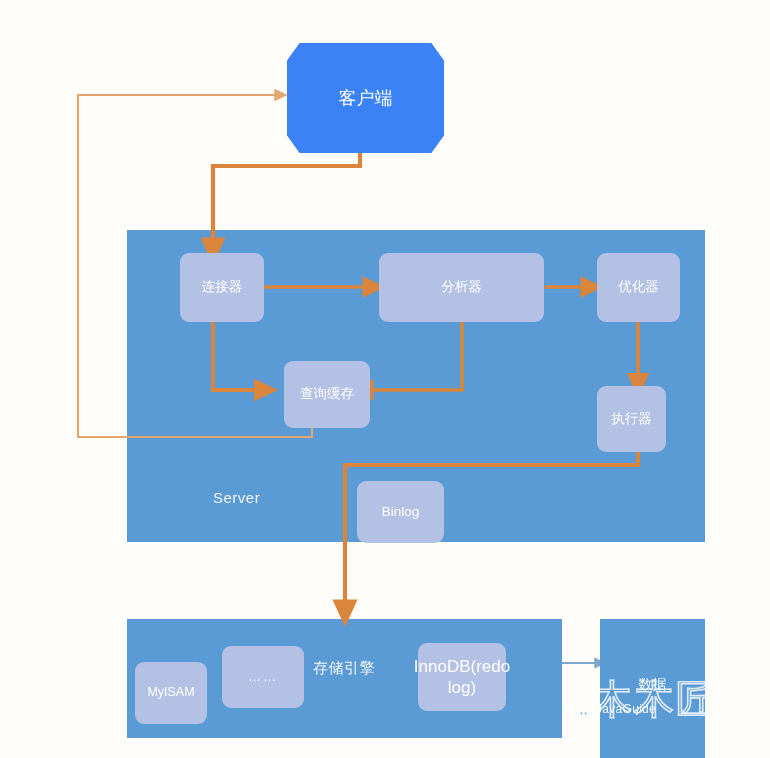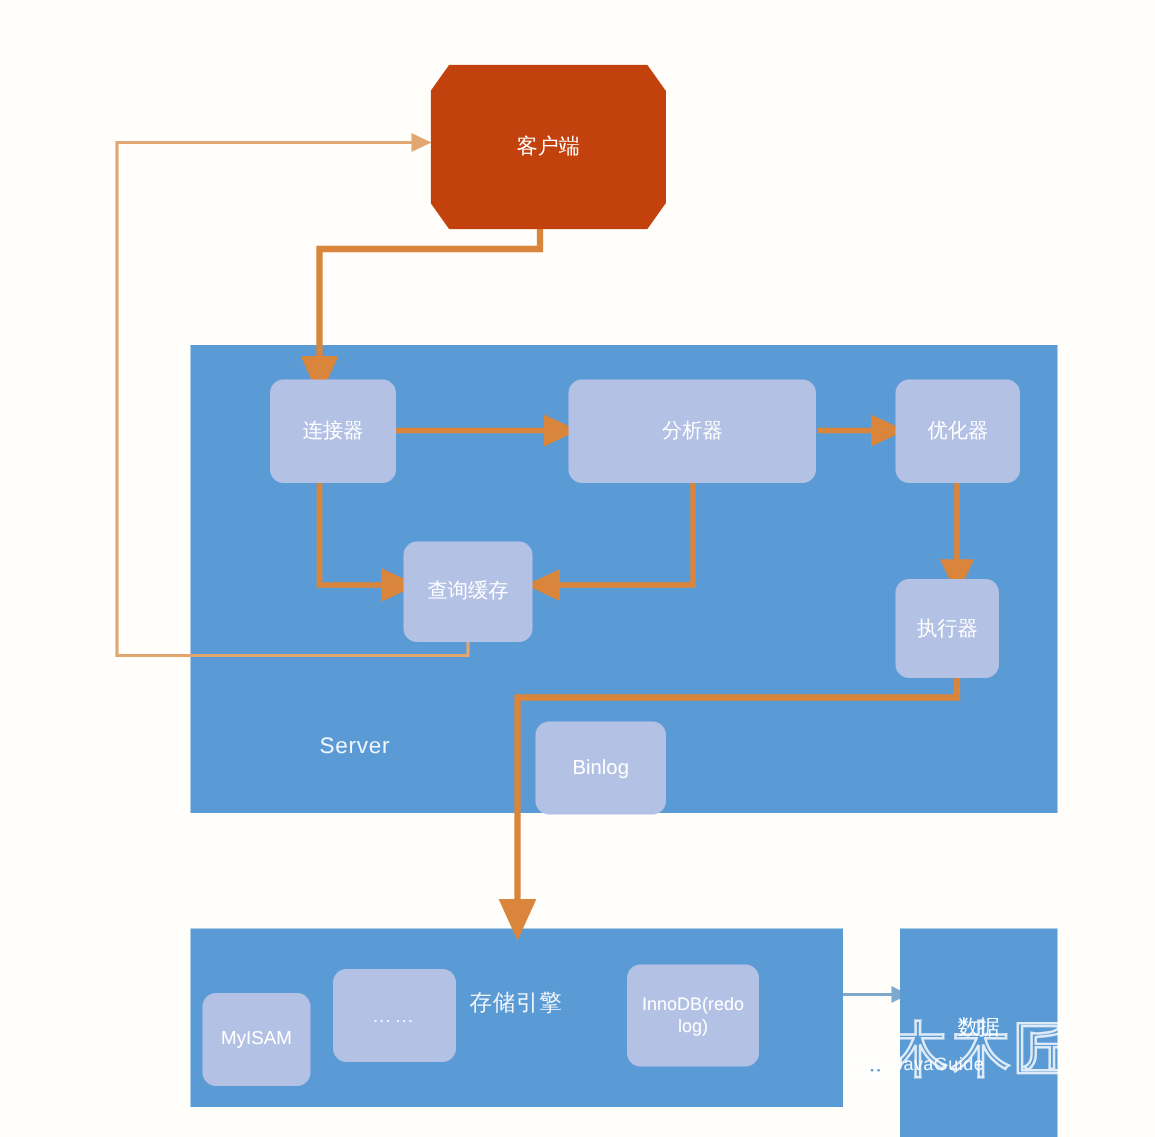--- a/index.html
+++ b/index.html
@@ -51,23 +51,23 @@
     background: #b3c1e4;
     border-radius: 9px;
     font-size: 13.5px;
     color: #ffffff;
     z-index: 3;
     box-shadow: 0 0 0 0 rgba(0,0,0,0);
   }
 
   
   #client {
-    background: #c2410c;
+    background: #3b82f6;
     clip-path: polygon(8% 0%, 92% 0%, 100% 16%, 100% 84%, 92% 100%, 8% 100%, 0% 84%, 0% 16%);
-    font-size: 14px;
+    font-size: 18px;
     z-index: 3;
   }
 
   
   #data-box {
     background: #5b9bd5;
     font-size: 14px;
     z-index: 3;
   }
 
@@ -166,21 +166,21 @@
   </div>
 
   <div class="node subbox" style="left:379px; top:253px; width:165px; height:69px;">
     <span>分析器</span>
   </div>
 
   <div class="node subbox" style="left:597px; top:253px; width:83px; height:69px;">
     <span>优化器</span>
   </div>
 
-  <div class="node subbox" style="left:269px; top:361px; width:86px; height:67px;">
+  <div class="node subbox" style="left:284px; top:361px; width:86px; height:67px;">
     <span>查询缓存</span>
   </div>
 
   <div class="node subbox" style="left:597px; top:386px; width:69px; height:66px;">
     <span>执行器</span>
   </div>
 
   <div class="node subbox" style="left:357px; top:481px; width:87px; height:62px;">
     <span>Binlog</span>
   </div>
@@ -189,21 +189,21 @@
   <div class="panel-label" style="left:313px; top:659px; font-size:15px; font-weight:400;">存储引擎</div>
 
   <div class="node subbox" style="left:135px; top:646px; width:72px; height:62px; font-size:12.5px;margin-top:16px;">
     <span>MyISAM</span>
   </div>
 
   <div class="node subbox" style="left:222px; top:646px; width:82px; height:62px;">
     <span class="dots">……</span>
   </div>
 
-  <div class="node subbox" style="left:418px; top:643px; width:88px; height:68px; font-size:12px; padding:0 4px;">
+  <div class="node subbox" style="left:418px; top:643px; width:88px; height:68px; font-size:17px; padding:0 4px;">
     <span>InnoDB(redo log)</span>
   </div>
 
   <div class="node" id="data-box" style="left:600px; top:619px; width:105px; height:141px;">
     <span style="position:absolute; top:57px; left:0; width:100%;">数据</span>
   </div>
 
   <div id="watermark">
     <div id="wm-cjk">木木匠</div>
     <svg id="wm-wechat" viewBox="0 0 28 22">

